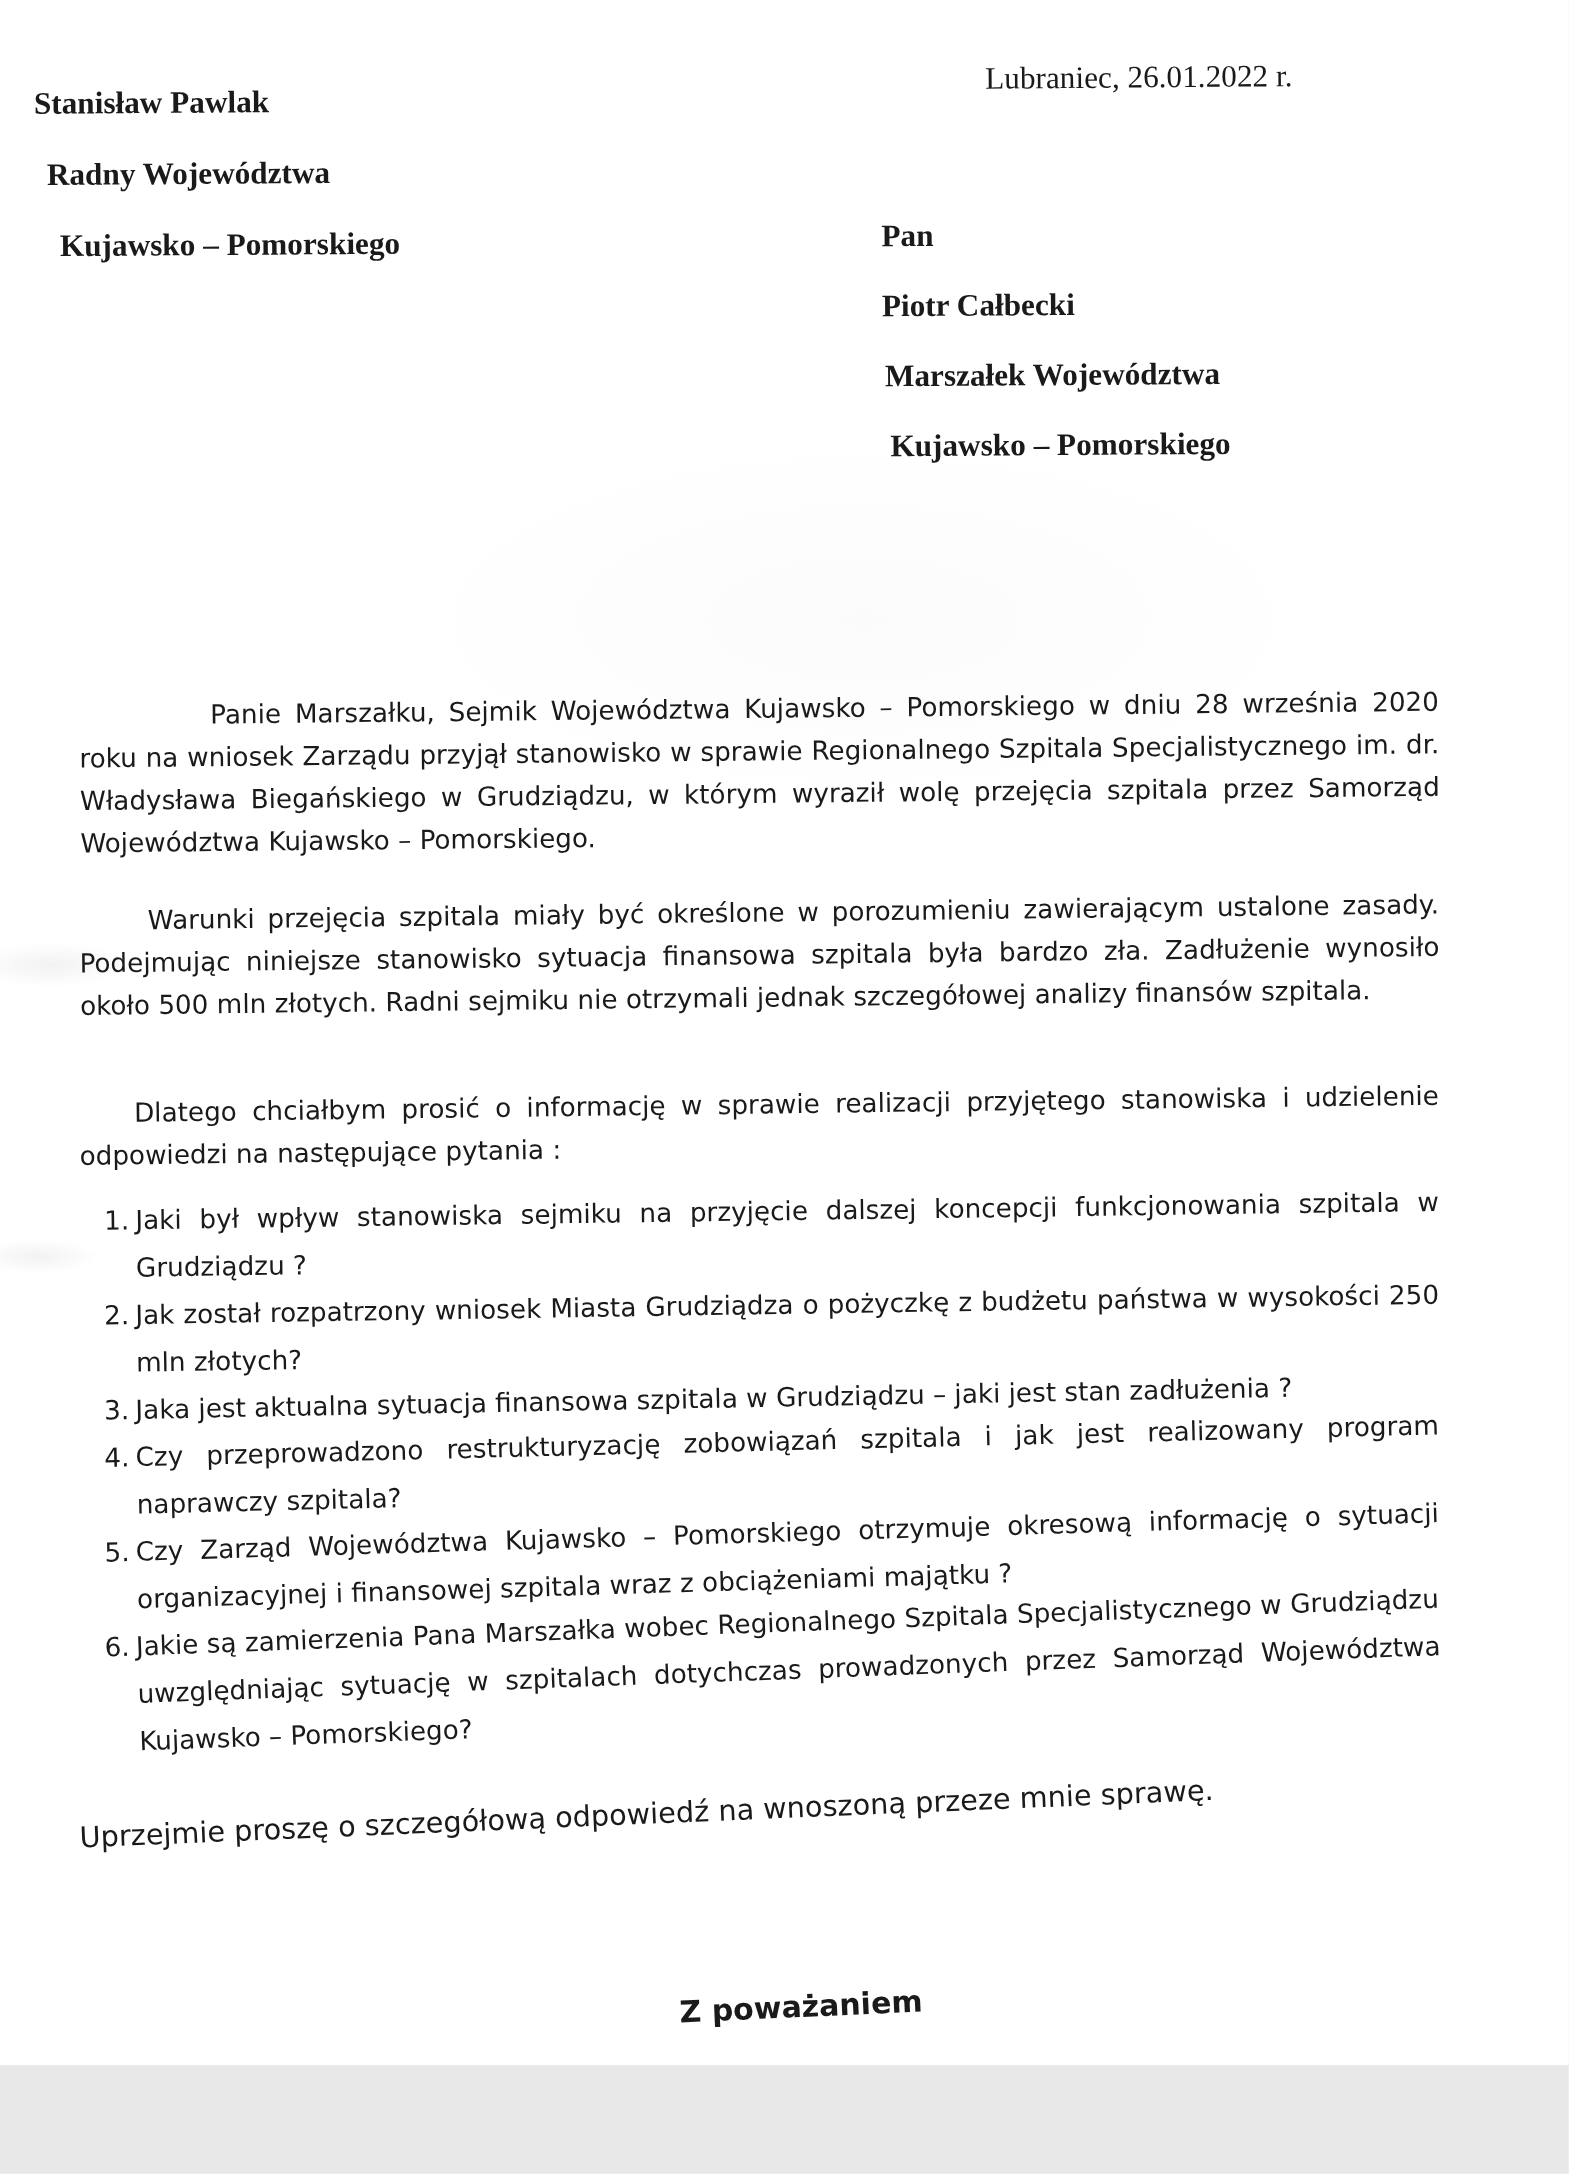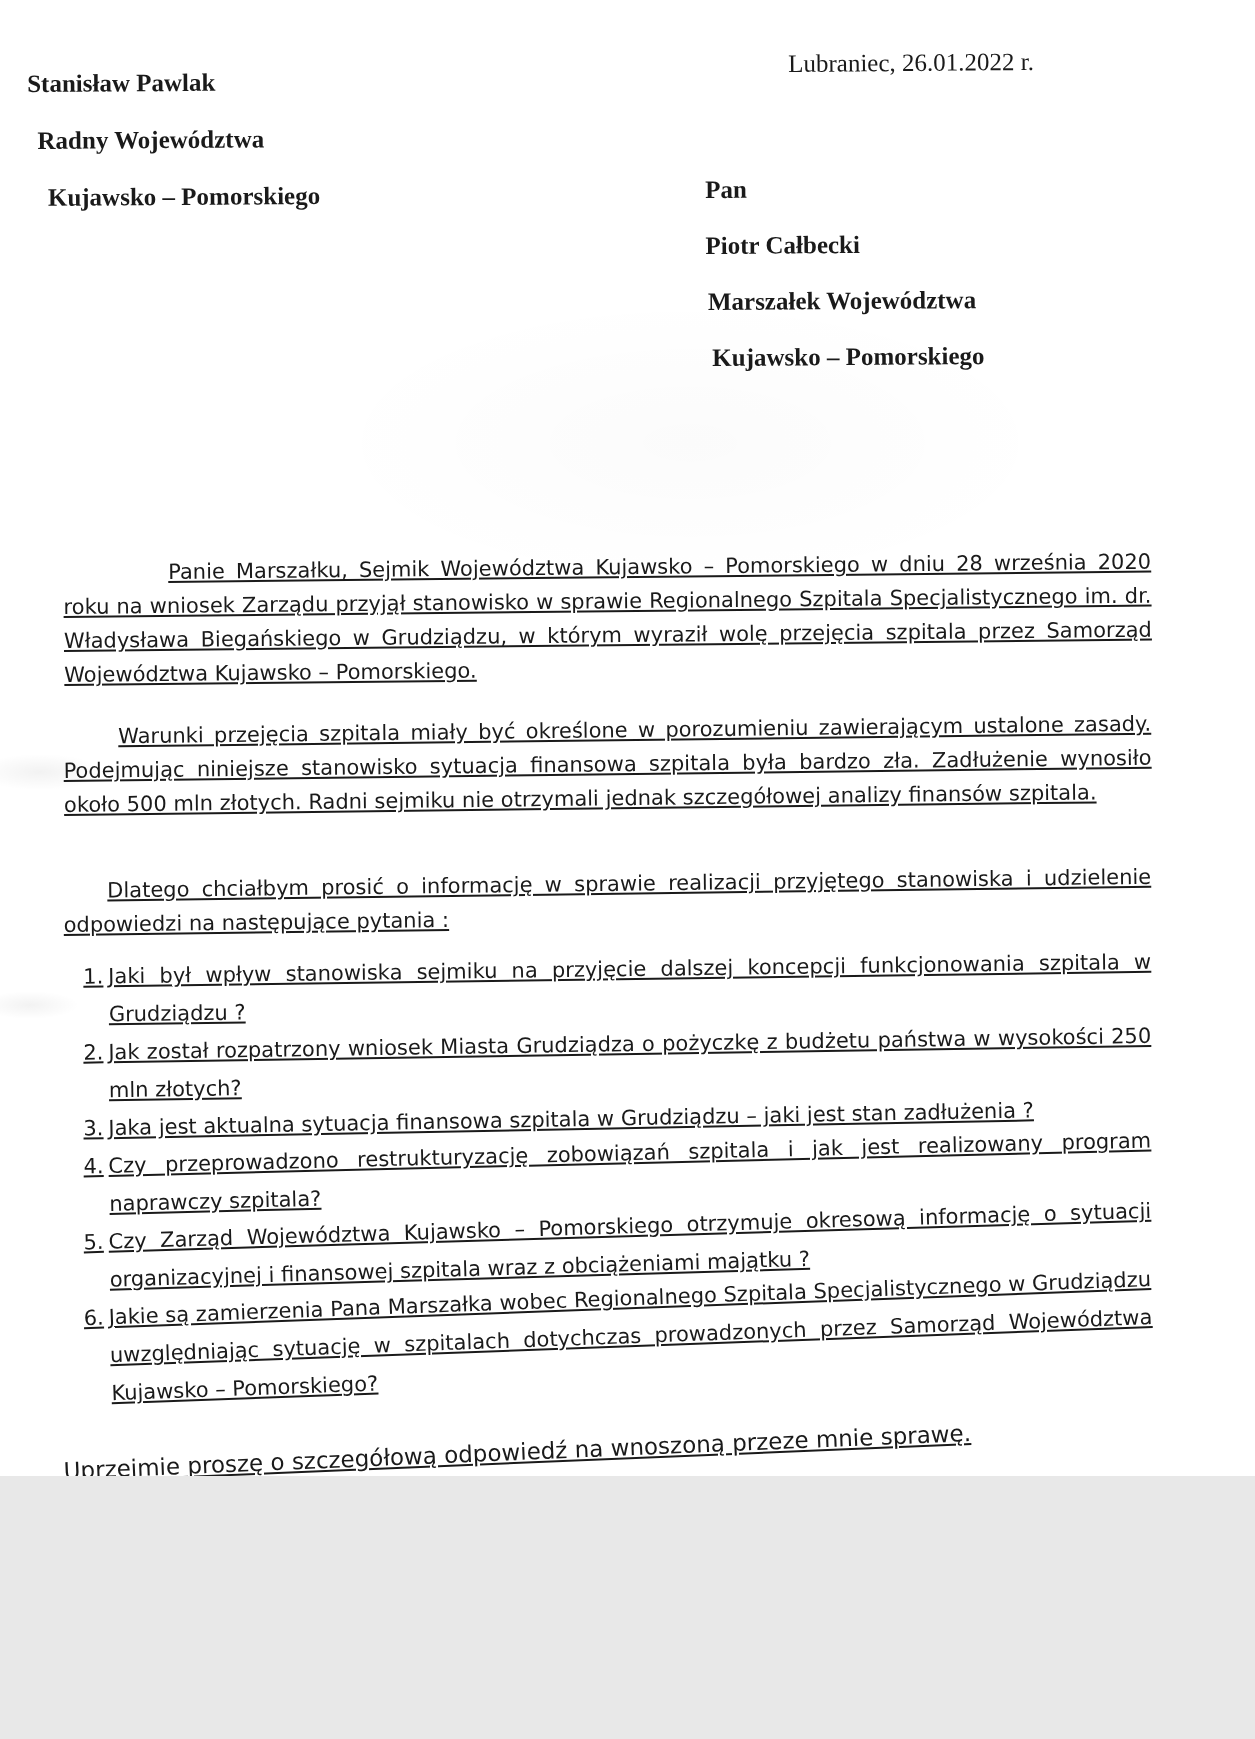--- a/index.html
+++ b/index.html
@@ -1,20 +1,20 @@
 <!DOCTYPE html>
 <html lang="pl"><head>
 <meta charset="utf-8">
 <style>
   html, body { margin: 0; padding: 0; }
   body { background: #e8e8e8; }
   .page {
     position: relative;
     width: 1255px;
-    height: 1476px;
+    height: 1652px;
     margin: 0 auto;
     background:
       radial-gradient(ellipse 90px 26px at 40px 772px, rgba(0,0,0,0.05), rgba(0,0,0,0) 70%),
       radial-gradient(ellipse 70px 20px at 30px 1005px, rgba(0,0,0,0.05), rgba(0,0,0,0) 70%),
       radial-gradient(ellipse 500px 200px at 55% 30%, rgba(0,0,0,0.015), rgba(0,0,0,0) 75%),
       #ffffff;
     color: #1a1a1a;
     overflow: hidden;
   }
   
@@ -43,21 +43,20 @@
   }
   .recipient .line { margin-bottom: 28px; white-space: nowrap; }
   .recipient .line:nth-child(3) { padding-left: 2px; }
   .recipient .line:nth-child(4) { padding-left: 6px; }
 
   
   .letter-body {
     position: absolute; left: 63px; top: 556px; width: 1088px;
     font-size: 21px; line-height: 34px;
     text-align: justify;
-    text-decoration: underline;
   }
   .para { margin: 0; transform-origin: left top; }
   .para.p1 { text-indent: 105px; transform: rotate(-0.6deg); }
   .para.p2 { text-indent: 55px;  margin-top: 28px; transform: rotate(-0.7deg); }
   .para.p3 { text-indent: 44px;  margin-top: 52px; transform: rotate(-0.75deg); }
 
   .questions { margin: 16px 0 0 0; padding: 0; list-style: none; line-height: 38px; }
   .q { display: flex; transform-origin: left top; }
   .q .num { flex: 0 0 45px; box-sizing: border-box; padding-left: 20px; }
   .q .qtext { flex: 1 1 auto; text-align: justify; }

